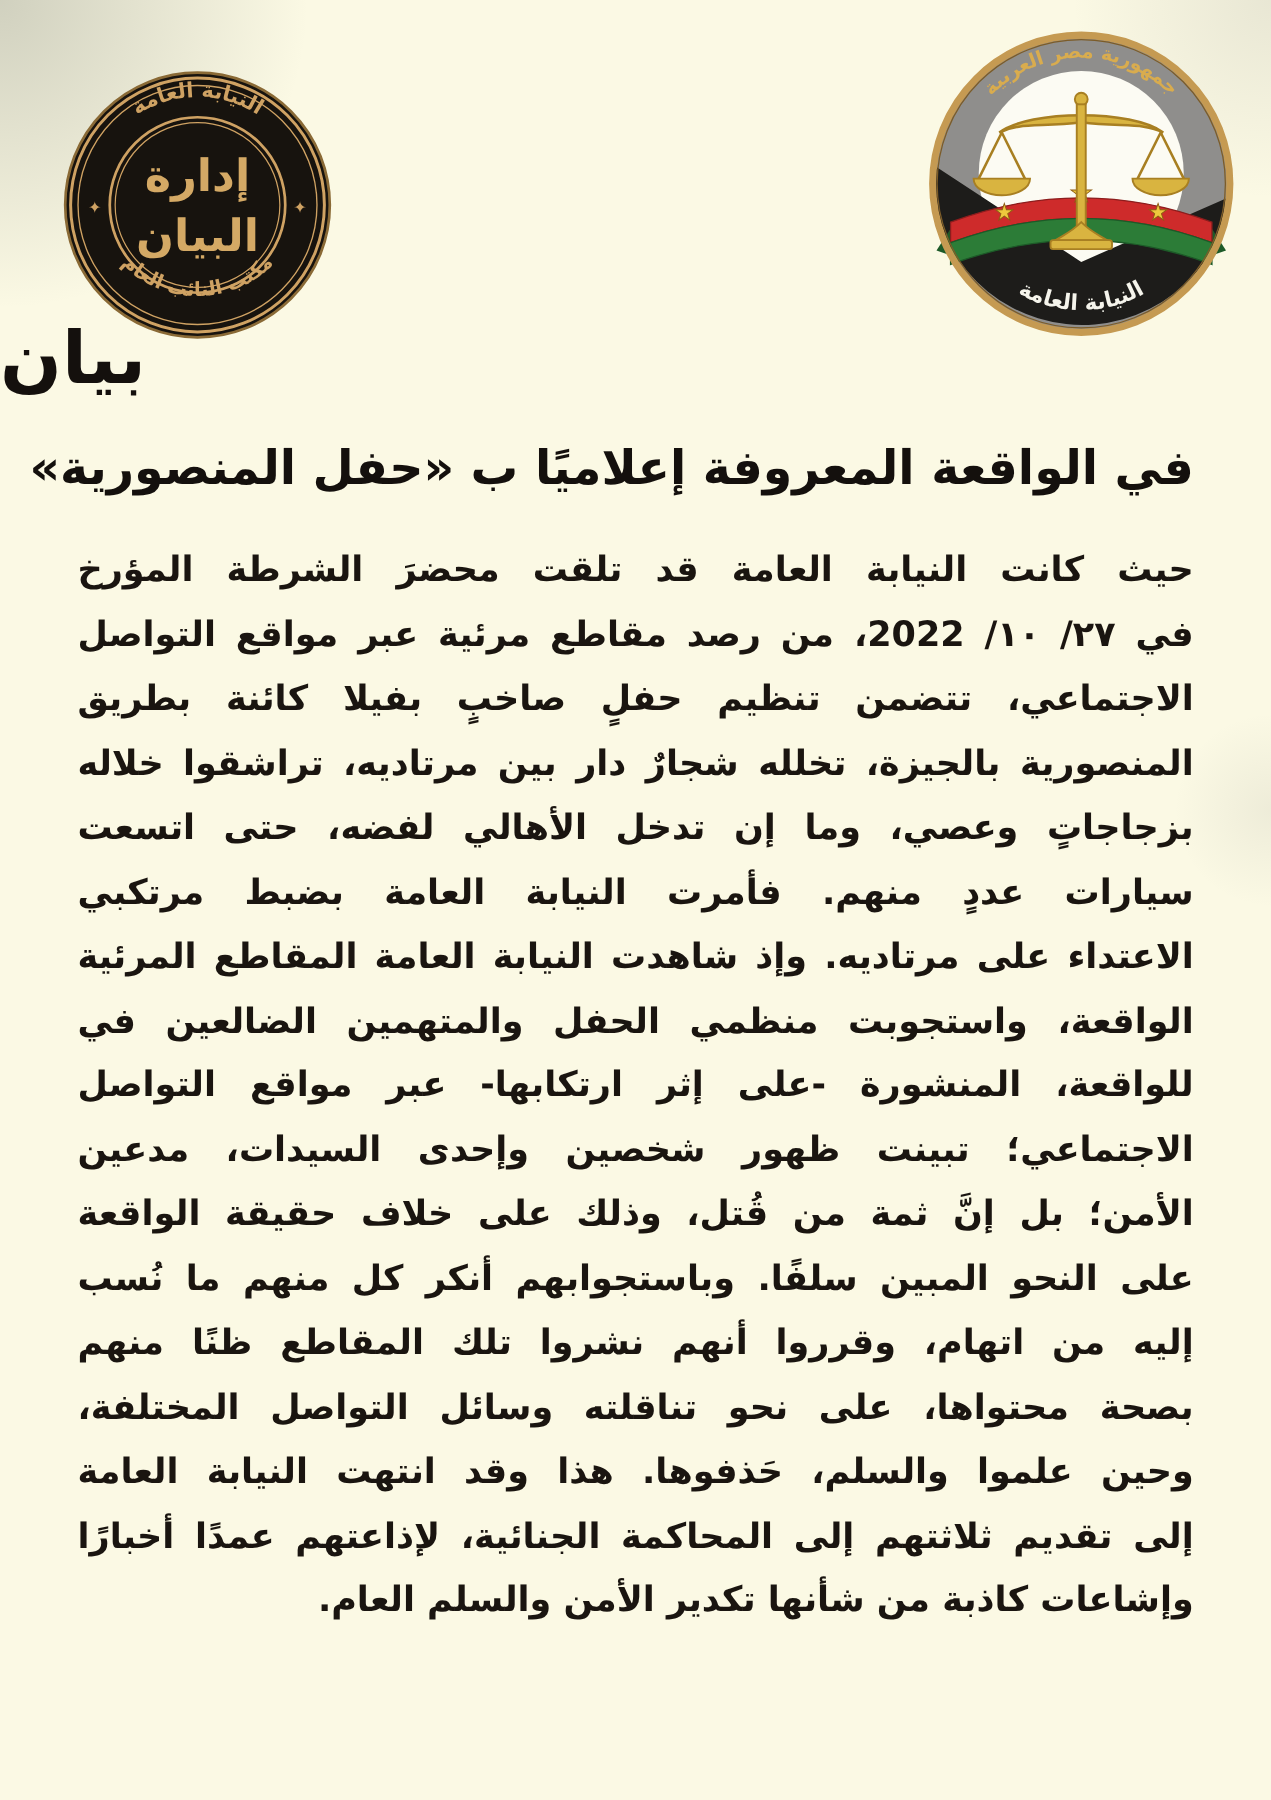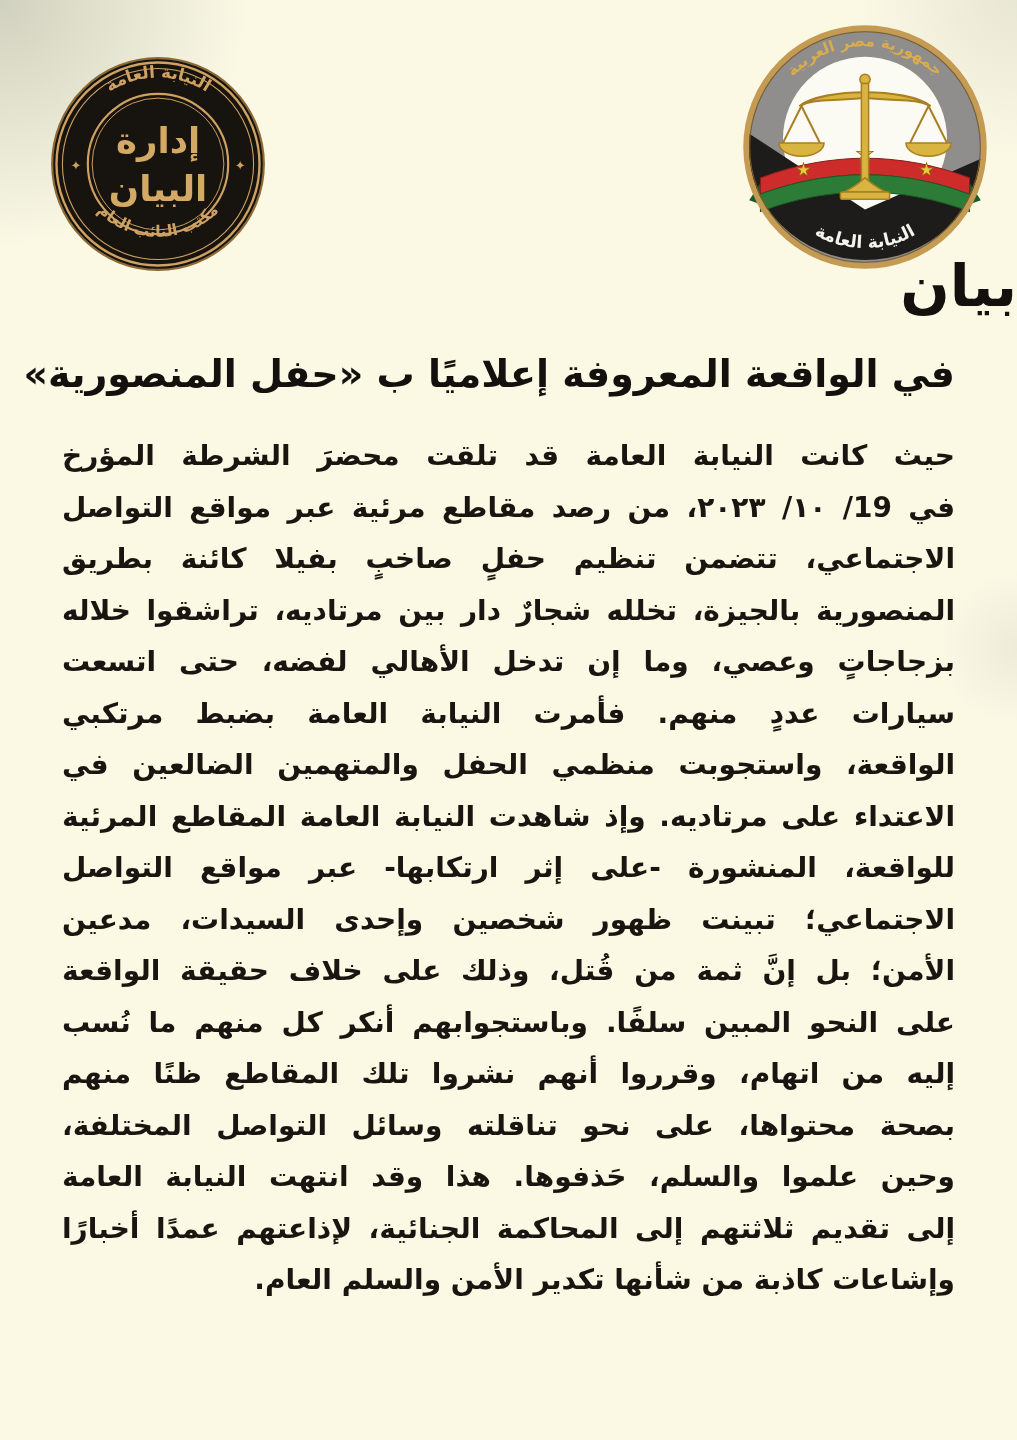--- a/index.html
+++ b/index.html
@@ -21,21 +21,21 @@
   }
   .seal-left{
     position:absolute; left:50px; top:56px; width:216px; height:216px;
   }
   .emblem-right{
     position:absolute; left:742px; top:24px; width:246px; height:246px;
   }
   .seal-left svg,.emblem-right svg{display:block;width:100%;height:100%;}
   .title{
     position:absolute; top:252px; left:0; right:0;
-    margin:0; text-align:right;
+    margin:0; text-align:left;
     font-size:58px; font-weight:bold; letter-spacing:0px;
     color:#14100d;
   }
   .subtitle{
     position:absolute; top:352px; left:62px; right:62px;
     margin:0; text-align:left;
     font-size:38px; font-weight:bold;
     color:#14100d;
     white-space:nowrap;
   }
@@ -135,27 +135,27 @@
       <circle cx="120" cy="120" r="112.5" fill="none" stroke="#7c5c28" stroke-width="1"></circle>
     </svg>
   </div>
 
   <h1 class="title">بيان</h1>
 
   <h2 class="subtitle">في الواقعة المعروفة إعلاميًا ب «حفل المنصورية»</h2>
 
   <div class="body-block">
       <div class="body-line">حيث كانت النيابة العامة قد تلقت محضرَ الشرطة المؤرخ</div>
-      <div class="body-line">في 19/ ١٠/ ٢٠٢٣، من رصد مقاطع مرئية عبر مواقع التواصل</div>
+      <div class="body-line">في ٢٧/ ١٠/ 2022، من رصد مقاطع مرئية عبر مواقع التواصل</div>
       <div class="body-line">الاجتماعي، تتضمن تنظيم حفلٍ صاخبٍ بفيلا كائنة بطريق</div>
       <div class="body-line">المنصورية بالجيزة، تخلله شجارٌ دار بين مرتاديه، تراشقوا خلاله</div>
       <div class="body-line">بزجاجاتٍ وعصي، وما إن تدخل الأهالي لفضه، حتى اتسعت</div>
       <div class="body-line">سيارات عددٍ منهم. فأمرت النيابة العامة بضبط مرتكبي</div>
+      <div class="body-line">الاعتداء على مرتاديه. وإذ شاهدت النيابة العامة المقاطع المرئية</div>
       <div class="body-line">الواقعة، واستجوبت منظمي الحفل والمتهمين الضالعين في</div>
-      <div class="body-line">الاعتداء على مرتاديه. وإذ شاهدت النيابة العامة المقاطع المرئية</div>
       <div class="body-line">للواقعة، المنشورة -على إثر ارتكابها- عبر مواقع التواصل</div>
       <div class="body-line">الاجتماعي؛ تبينت ظهور شخصين وإحدى السيدات، مدعين</div>
       <div class="body-line">الأمن؛ بل إنَّ ثمة من قُتل، وذلك على خلاف حقيقة الواقعة</div>
       <div class="body-line">على النحو المبين سلفًا. وباستجوابهم أنكر كل منهم ما نُسب</div>
       <div class="body-line">إليه من اتهام، وقرروا أنهم نشروا تلك المقاطع ظنًا منهم</div>
       <div class="body-line">بصحة محتواها، على نحو تناقلته وسائل التواصل المختلفة،</div>
       <div class="body-line">وحين علموا والسلم، حَذفوها. هذا وقد انتهت النيابة العامة</div>
       <div class="body-line">إلى تقديم ثلاثتهم إلى المحاكمة الجنائية، لإذاعتهم عمدًا أخبارًا</div>
       <div class="body-line">وإشاعات كاذبة من شأنها تكدير الأمن والسلم العام.</div>
     </div>

